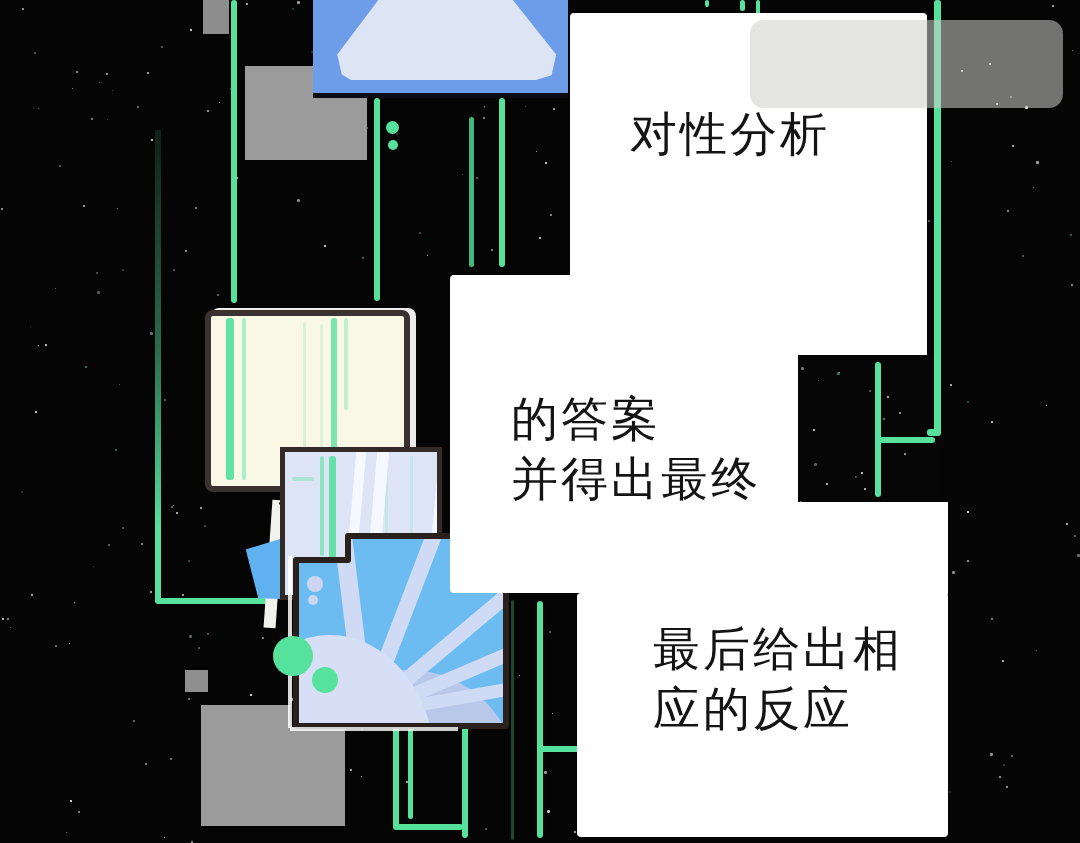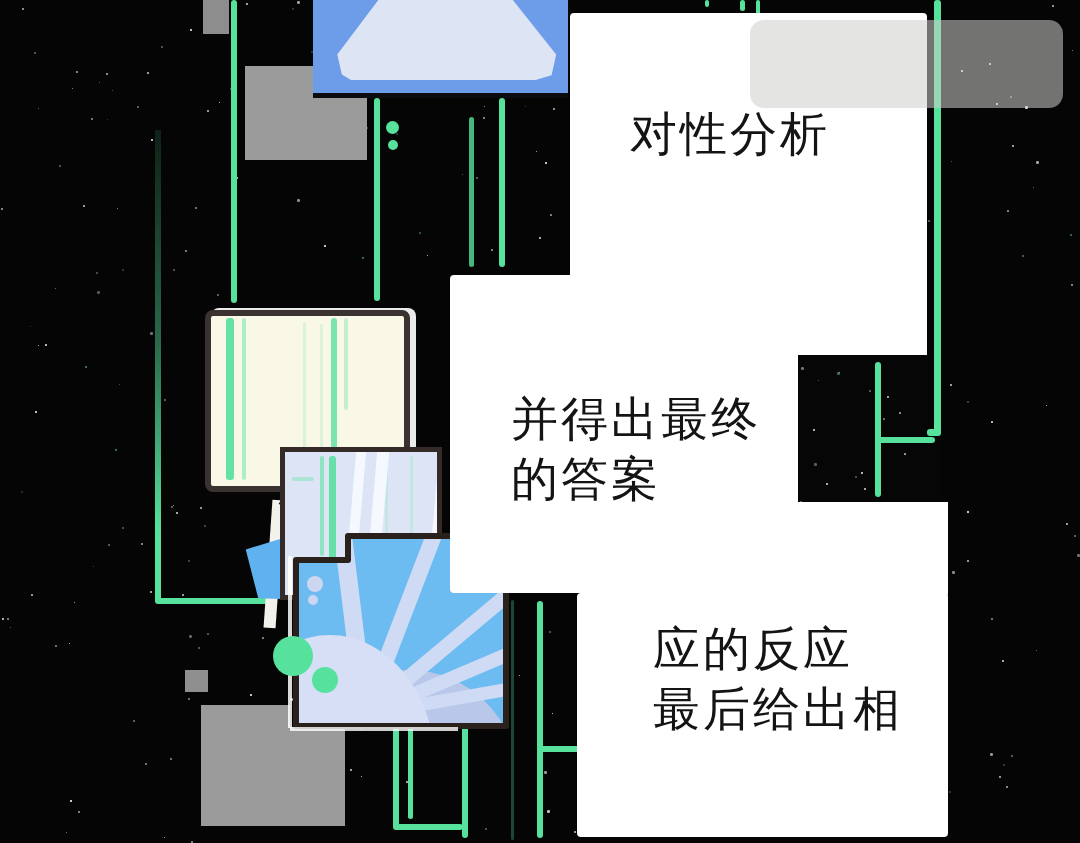--- a/index.html
+++ b/index.html
@@ -470,24 +470,24 @@
     <div class="gl" style="left:77px;top:82px;width:60px;height:6px;"></div>
   </div>
 
   <div class="gl" style="left:934px;top:0;width:7px;height:433px;"></div>
   <div class="gl" style="left:927px;top:429px;width:14px;height:7px;"></div>
 
   <div class="btxt" style="left:630px;top:104px;">
     <div>对性分析</div>
   </div>
   <div class="btxt" style="left:511px;top:389px;">
+    <div>的答案</div>
     <div>并得出最终</div>
-    <div>的答案</div>
   </div>
   <div class="btxt" style="left:653px;top:619px;">
+    <div>最后给出相</div>
     <div>应的反应</div>
-    <div>最后给出相</div>
   </div>
 
   <div id="watermark" class="abs">
   </div>
 
 </div>
 
 </body></html>

